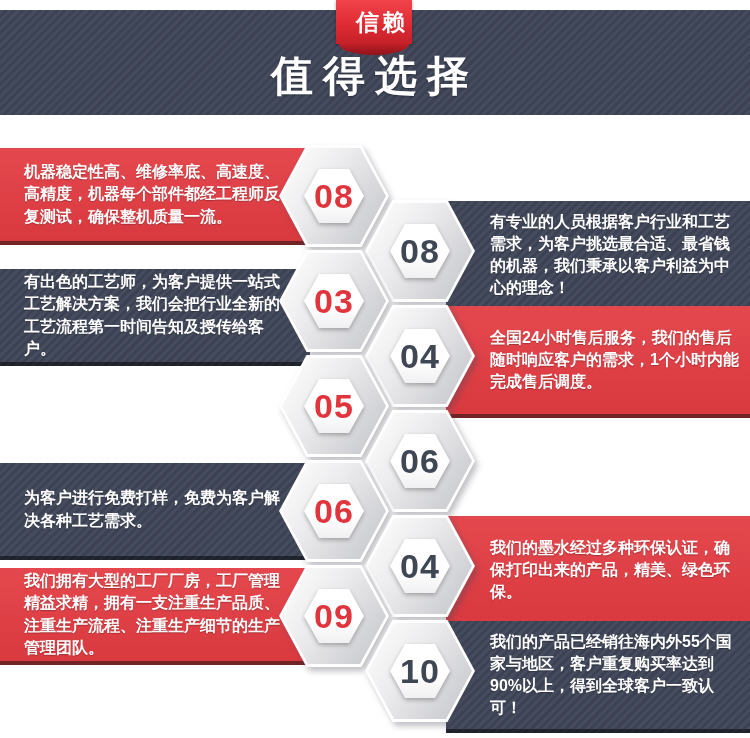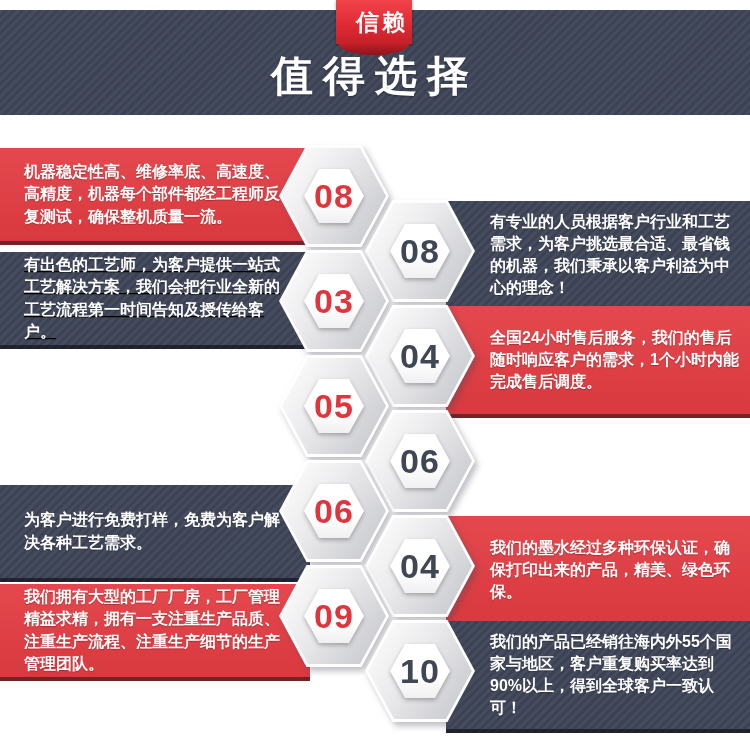--- a/index.html
+++ b/index.html
@@ -51,21 +51,21 @@
   }
   .banner.left  { left:0;     width:310px; height:97px;  }
   .banner.right { left:446px; width:304px; height:112px; }
   .banner-text {
     color:#fff; font-size:16px; font-weight:bold; line-height:1.38;
     text-shadow:0 1px 1px rgba(0,0,0,0.25);
   }
   .banner.left  .banner-text { padding:0 20px 0 24px; }
   .banner.right .banner-text { padding:0 10px 0 44px; }
 
-  .b1 { top:148px; } .b3 { top:252px;text-decoration:underline; } .b5 { top:358px; } .b7 { top:485px; } .b9  { top:568px;margin-top:16px; }
+  .b1 { top:148px; } .b3 { top:269px; } .b5 { top:358px; } .b7 { top:463px; } .b9  { top:568px; }
   .b2 { top:201px; } .b4 { top:306px; } .b6 { top:411px; } .b8 { top:516px; } .b10 { top:621px; }
 
   
   .hex {
     position:absolute; width:110px; height:102px; z-index:3;
     clip-path:polygon(0 50%, 25% 0, 75% 0, 100% 50%, 75% 100%, 25% 100%);
     background:#ffffff;
   }
   .hex-wrap { position:absolute; filter:drop-shadow(3px 4px 3px rgba(70,70,85,0.35)); }
   .hex-face {

